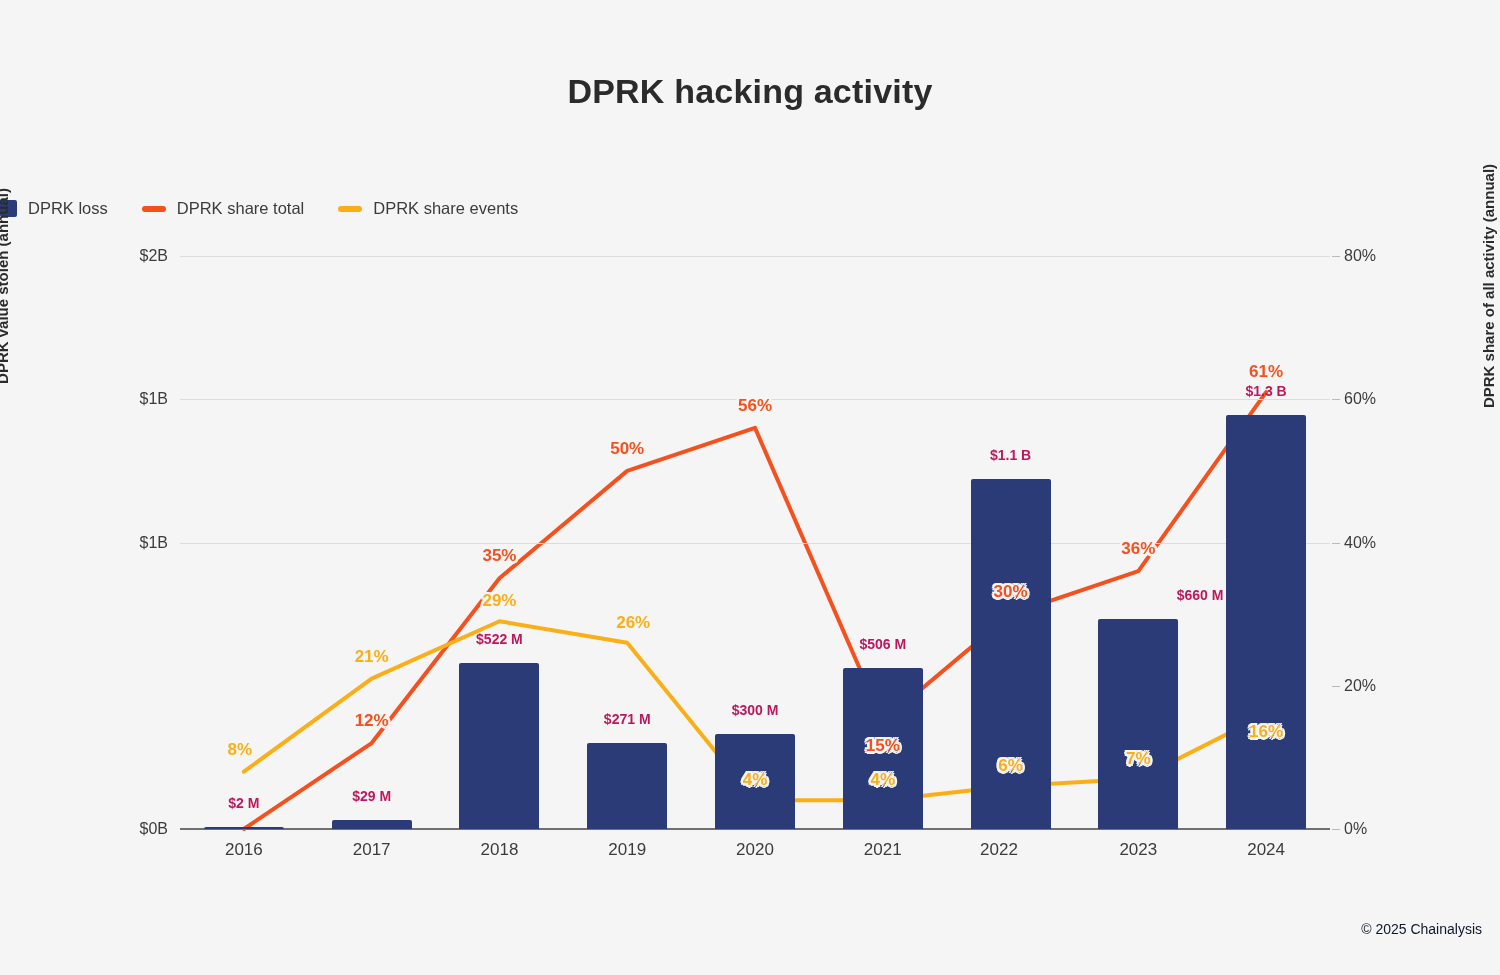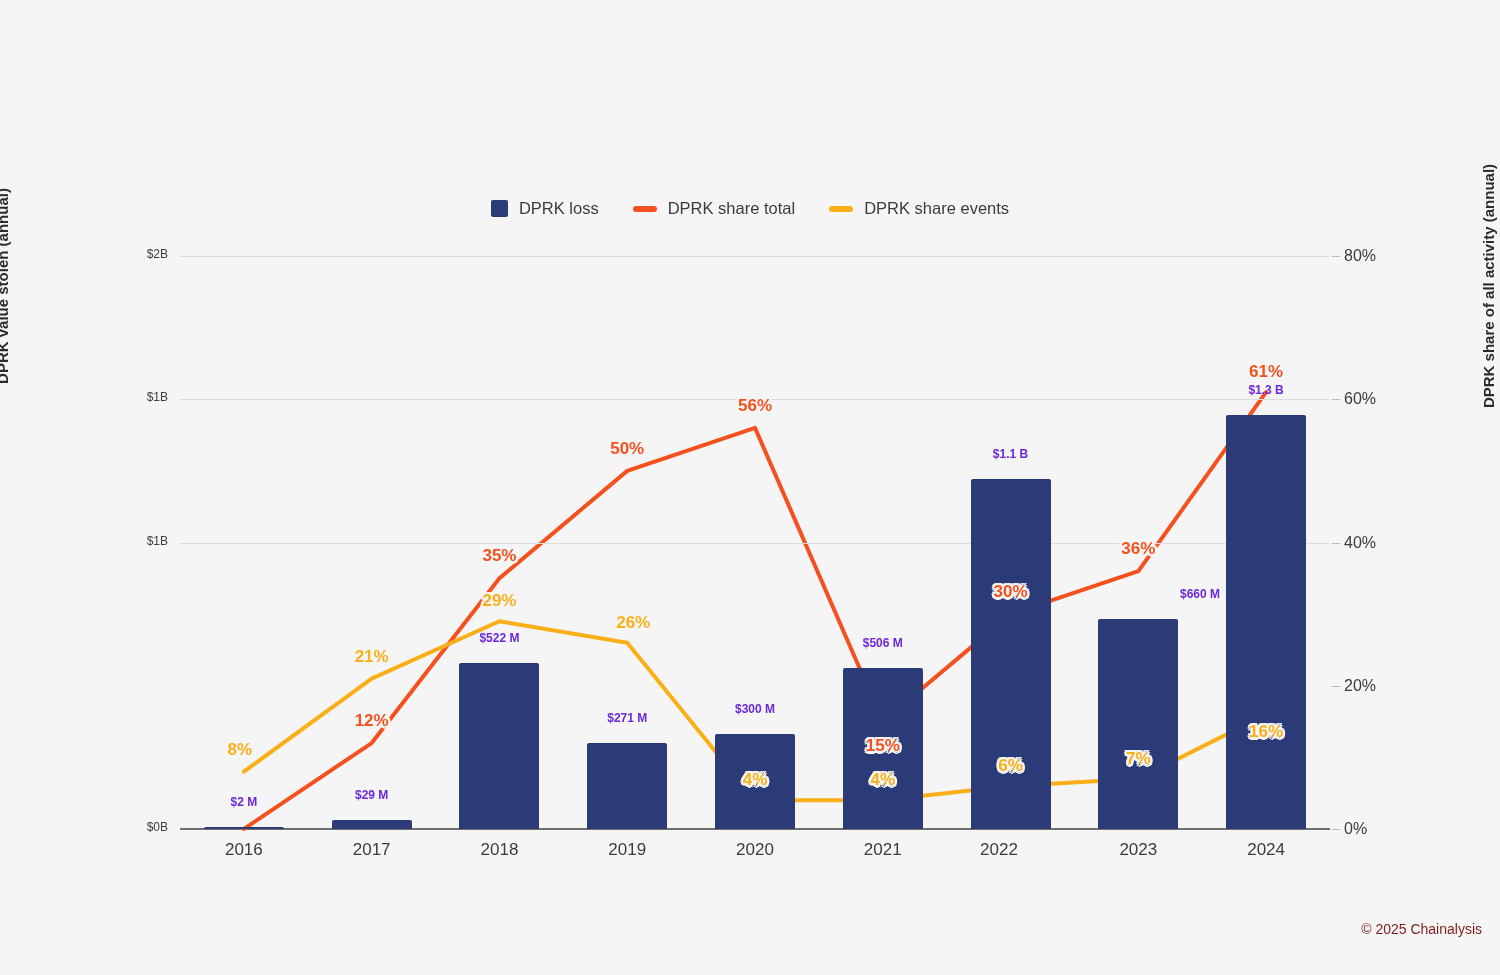--- a/index.html
+++ b/index.html
@@ -18,34 +18,34 @@
     text-align:center;font-size:34px;font-weight:700;color:#2b2b2b;
     letter-spacing:.2px;
   }
   .subtitle{
     position:absolute;top:116px;left:0;width:1500px;
     text-align:center;font-size:24px;font-weight:400;color:#3a3a3a;
   }
 
   .legend{
     position:absolute;top:199px;left:0;width:1500px;
-    display:flex;justify-content:center;align-items:center;gap:34px;
+    display:flex;align-items:center;gap:34px;
   }
   .lg-item{display:flex;align-items:center;gap:11px;}
   .lg-swatch-bar{width:17px;height:17px;border-radius:2px;}
   .lg-swatch-line{width:24px;height:6px;border-radius:3px;}
   .lg-label{font-size:16.5px;color:#3c3c3c;}
 
   
   .plot{position:absolute;left:180px;top:256px;width:1150px;height:573px;}
   .gridline{position:absolute;left:0;width:1150px;height:1px;background:#dddddd;}
   .baseline{position:absolute;left:0;width:1150px;height:2px;background:#707070;bottom:-1px;}
   .ylab-left{
     position:absolute;width:70px;text-align:right;
-    font-size:12px;color:#3c3c3c;transform:translateY(-9px);
+    font-size:16px;color:#3c3c3c;transform:translateY(-9px);
   }
   .ylab-right{
     position:absolute;width:70px;text-align:left;
     font-size:16px;color:#3c3c3c;transform:translateY(-9px);
   }
   .tickmark{position:absolute;width:8px;height:1px;background:#bbb;}
 
   .axis-title-left{
     position:absolute;left:-6px;top:286px;
     transform-origin:0 0;transform:rotate(-90deg) translate(-50%,0);
@@ -53,21 +53,21 @@
   }
   .axis-title-right{
     position:absolute;left:1480px;top:286px;
     transform-origin:0 0;transform:rotate(-90deg) translate(-50%,0);
     font-size:15px;font-weight:700;color:#2b2b2b;white-space:nowrap;
   }
 
   .bar{position:absolute;bottom:0;background:#2a3b77;border-radius:2px 2px 0 0;}
   .bar-label{
     position:absolute;text-align:center;white-space:nowrap;
-    font-size:12px;font-weight:700;color:#6d28d9;
+    font-size:14px;font-weight:700;color:#be185d;
     transform:translateX(-50%);
   }
 
   .xlab{
     position:absolute;top:840px;text-align:left;white-space:nowrap;
     font-size:17px;color:#3c3c3c;transform:translateX(-50%);
   }
 
   svg.lines{position:absolute;left:0;top:0;width:1150px;height:573px;overflow:visible;}
 
@@ -78,28 +78,29 @@
       -2px -2px 0 #f5f5f5, 2px -2px 0 #f5f5f5,
       -2px  2px 0 #f5f5f5, 2px  2px 0 #f5f5f5,
        0px -2.5px 0 #f5f5f5, 0px 2.5px 0 #f5f5f5,
       -2.5px 0 0 #f5f5f5, 2.5px 0 0 #f5f5f5;
   }
   .pt-total{color:#f4511e;}
   .pt-events{color:#faaf19;}
 
   .footer{
     position:absolute;right:18px;bottom:38px;
-    font-size:14px;color:#7f1d1d;
+    font-size:14px;color:#0f172a;
   }
 </style>
 </head>
 <body>
 
 <div id="chart-root">
 
+  <div class="title">DPRK hacking activity</div>
 
   <div class="legend">
     <div class="lg-item">
       <span class="lg-swatch-bar" style="background:#2a3b77"></span>
       <span class="lg-label">DPRK loss</span>
     </div>
     <div class="lg-item">
       <span class="lg-swatch-line" style="background:#f4511e"></span>
       <span class="lg-label">DPRK share total</span>
     </div>

